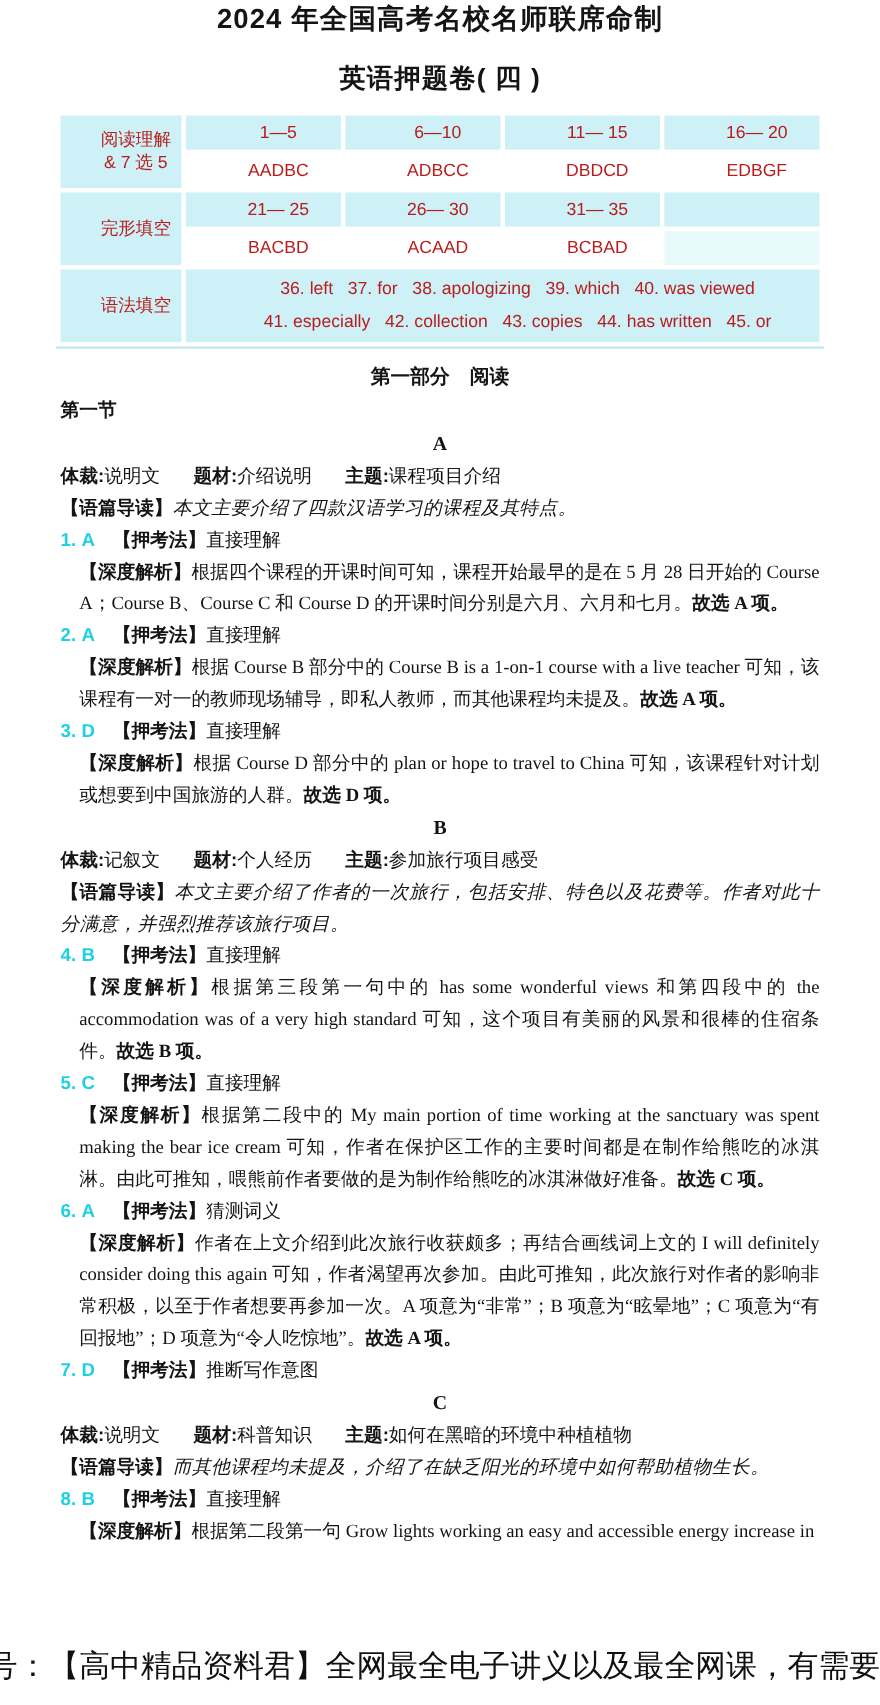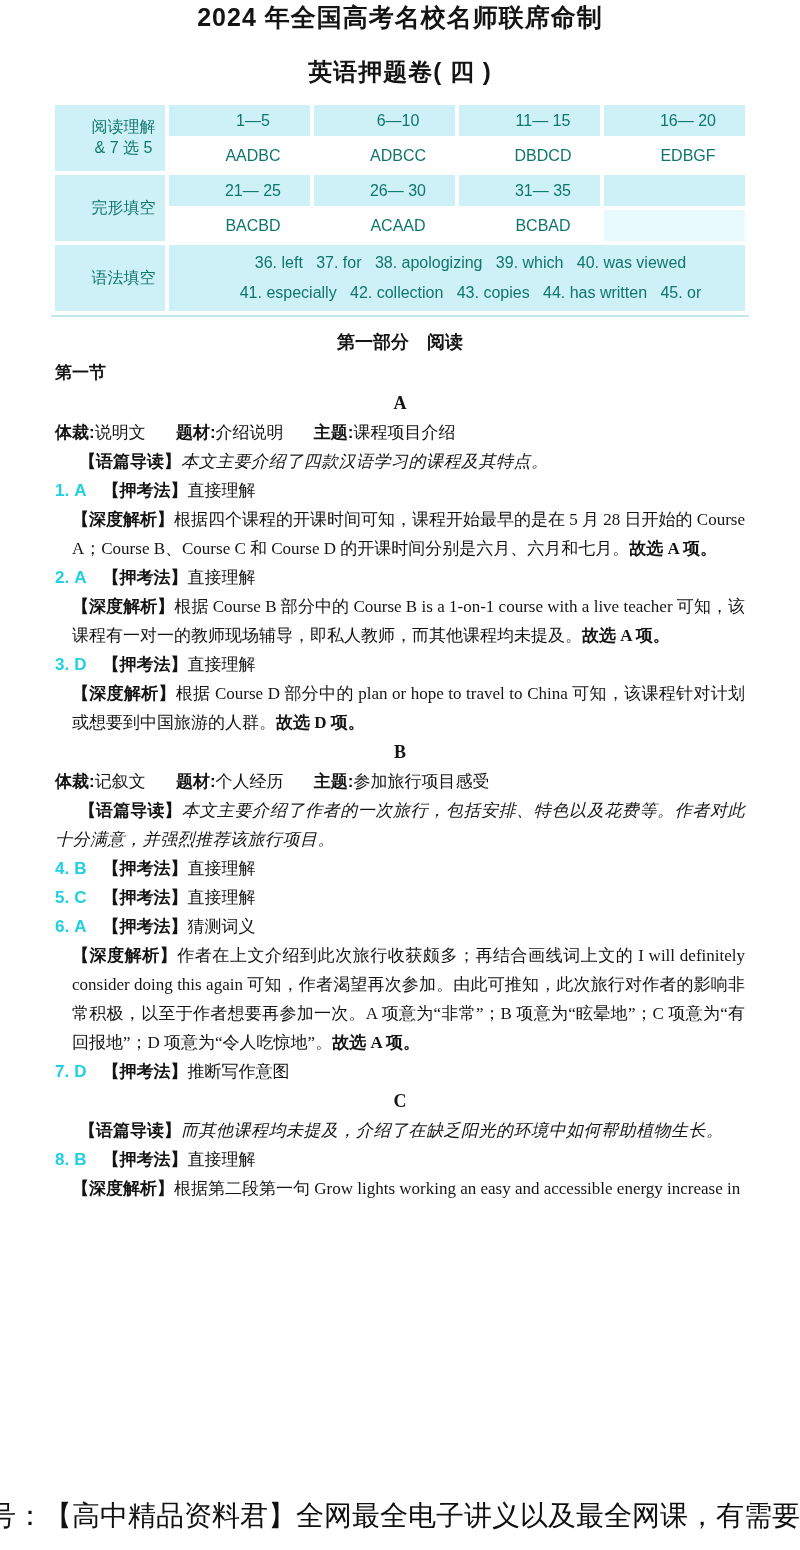--- a/index.html
+++ b/index.html
@@ -10,21 +10,21 @@
   }
   .page{padding:0 55px;position:relative;}
   
   .title1{text-align:center;font-size:25px;line-height:34px;font-weight:bold;
           font-family:"Liberation Sans","DejaVu Sans",sans-serif;letter-spacing:1px;}
   .title2{margin-top:22px;text-align:center;font-size:24px;line-height:32px;font-weight:bold;
           font-family:"Liberation Sans","DejaVu Sans",sans-serif;letter-spacing:1px;}
   
   table.anskey{margin-top:13px;width:690px;border-collapse:separate;border-spacing:4px;
           table-layout:fixed;font-family:"Liberation Sans","DejaVu Sans",sans-serif;}
-  table.anskey td{text-align:center;vertical-align:middle;font-size:16px;color:#0f766e;padding-left:28px;}
+  table.anskey td{text-align:center;vertical-align:middle;font-size:16px;color:#b91c1c;padding-left:28px;}
   td.c{background:#cdf1f6;}
   td.w{background:#ffffff;}
   td.cl{background:#e9fafc;}
   td.lbl{background:#cdf1f6;font-size:16px;}
   tr.r{height:31px;}
   tr.gram{height:66px;}
   td.gramcell{background:#cdf1f6;text-align:left;padding-left:14px;}
   td.gramcell div{line-height:30px;white-space:pre;}
   .tbl-wrap{border-bottom:2px solid #bfe9ef;width:698px;margin-left:-4px;padding-left:0;}
   
@@ -33,21 +33,21 @@
   .section-header{font-weight:bold;font-size:17px;line-height:30px;
           font-family:"Liberation Sans","DejaVu Sans",sans-serif;}
   .letter-header{text-align:center;font-weight:bold;font-size:18px;line-height:30px;
           font-family:"Liberation Serif","DejaVu Serif",serif;}
   
   p{margin:0;}
   .meta{font-size:17px;line-height:29px;}
   .meta .seg + .seg{margin-left:26px;}
   .meta b{font-family:"Liberation Sans","DejaVu Sans",sans-serif;}
   .intro{font-size:17px;line-height:29px;text-align:justify;}
-  .intro .tag{font-style:normal;margin-left:24px;}
+  .intro .tag{font-style:normal;}
   .intro .txt{font-style:italic;letter-spacing:0.5px;}
   .tag{font-weight:bold;font-family:"Liberation Sans","DejaVu Sans",sans-serif;font-style:normal;}
   
   .item-head{font-size:17px;line-height:29px;}
   .q-num{color:#1fd0e2;font-weight:bold;font-family:"Liberation Sans","DejaVu Sans",sans-serif;margin-right:5px;}
   .q-ans{color:#1fd0e2;font-weight:bold;font-family:"Liberation Sans","DejaVu Sans",sans-serif;margin-right:16px;}
   .analysis{font-size:17px;line-height:29px;margin-left:17px;text-align:justify;}
   .concl{font-weight:bold;}
   
   .watermark{position:absolute;left:-12px;top:1494px;white-space:nowrap;font-size:28px;line-height:44px;
@@ -145,35 +145,42 @@
       <span class="seg"><b>体裁:</b><span>记叙文</span></span>
       <span class="seg"><b>题材:</b><span>个人经历</span></span>
       <span class="seg"><b>主题:</b><span>参加旅行项目感受</span></span>
     </p>
     <p class="intro">
       <span class="tag">【语篇导读】</span><span class="txt">本文主要介绍了作者的一次旅行，包括安排、特色以及花费等。作者对此十分满意，并强烈推荐该旅行项目。</span>
     </p>
 
     <div class="item">
       <p class="item-head"><span class="q-num">4.</span><span class="q-ans">B</span><span class="tag">【押考法】</span><span>直接理解</span></p>
+      <p class="analysis"><span class="tag">【深度解析】</span><span>根据第三段第一句中的 has some wonderful views 和第四段中的 the accommodation was of a very high standard 可知，这个项目有美丽的风景和很棒的住宿条件。</span><b class="concl">故选 B 项。</b></p>
     </div>
     <div class="item">
       <p class="item-head"><span class="q-num">5.</span><span class="q-ans">C</span><span class="tag">【押考法】</span><span>直接理解</span></p>
+      <p class="analysis"><span class="tag">【深度解析】</span><span>根据第二段中的 My main portion of time working at the sanctuary was spent making the bear ice cream 可知，作者在保护区工作的主要时间都是在制作给熊吃的冰淇淋。由此可推知，喂熊前作者要做的是为制作给熊吃的冰淇淋做好准备。</span><b class="concl">故选 C 项。</b></p>
     </div>
     <div class="item">
       <p class="item-head"><span class="q-num">6.</span><span class="q-ans">A</span><span class="tag">【押考法】</span><span>猜测词义</span></p>
       <p class="analysis"><span class="tag">【深度解析】</span><span>作者在上文介绍到此次旅行收获颇多；再结合画线词上文的 I will definitely consider doing this again 可知，作者渴望再次参加。由此可推知，此次旅行对作者的影响非常积极，以至于作者想要再参加一次。A 项意为“非常”；B 项意为“眩晕地”；C 项意为“有回报地”；D 项意为“令人吃惊地”。</span><b class="concl">故选 A 项。</b></p>
     </div>
     <div class="item">
       <p class="item-head"><span class="q-num">7.</span><span class="q-ans">D</span><span class="tag">【押考法】</span><span>推断写作意图</span></p>
     </div>
   </div>
 
   <div>
     <div class="letter-header">C</div>
+    <p class="meta">
+      <span class="seg"><b>体裁:</b><span>说明文</span></span>
+      <span class="seg"><b>题材:</b><span>科普知识</span></span>
+      <span class="seg"><b>主题:</b><span>如何在黑暗的环境中种植植物</span></span>
+    </p>
     <p class="intro">
       <span class="tag">【语篇导读】</span><span class="txt">而其他课程均未提及，介绍了在缺乏阳光的环境中如何帮助植物生长。</span>
     </p>
 
     <div class="item">
       <p class="item-head"><span class="q-num">8.</span><span class="q-ans">B</span><span class="tag">【押考法】</span><span>直接理解</span></p>
       <p class="analysis"><span class="tag">【深度解析】</span><span>根据第二段第一句 Grow lights working an easy and accessible energy increase in</span><b class="concl"></b></p>
     </div>
   </div>
 

